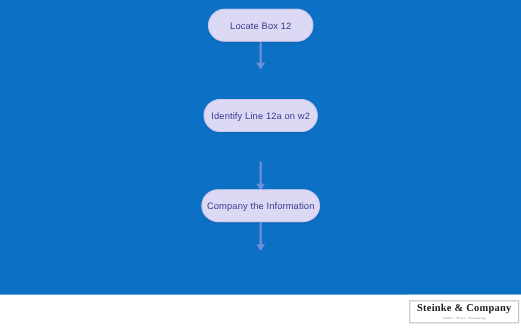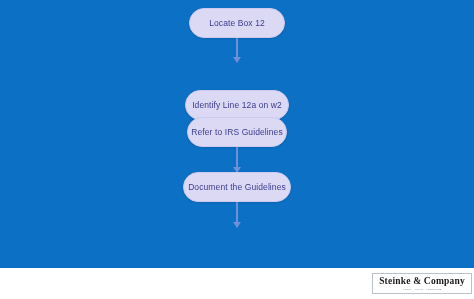--- a/index.html
+++ b/index.html
@@ -167,25 +167,22 @@
         <span class="stem"></span>
         <span class="head"></span>
       </div>
 
       <div class="node n0">
         <span>Locate Box 12</span>
       </div>
       <div class="node n1">
         <span>Identify Line 12a on w2</span>
       </div>
-      <div class="node n2">
-        <span>Refer to IRS Guidelines</span>
-      </div>
       <div class="node n3">
-        <span>Document the Guidelines</span>
+        <span>Company the Information</span>
       </div>
 
     </div>
   </div>
 
   <div id="footer">
     <div id="logo-card">
       <div id="logo-box">
         <div id="logo-name">Steinke &amp; Company</div>
         <div id="logo-tagline">Audits · Taxes · Consulting</div>

